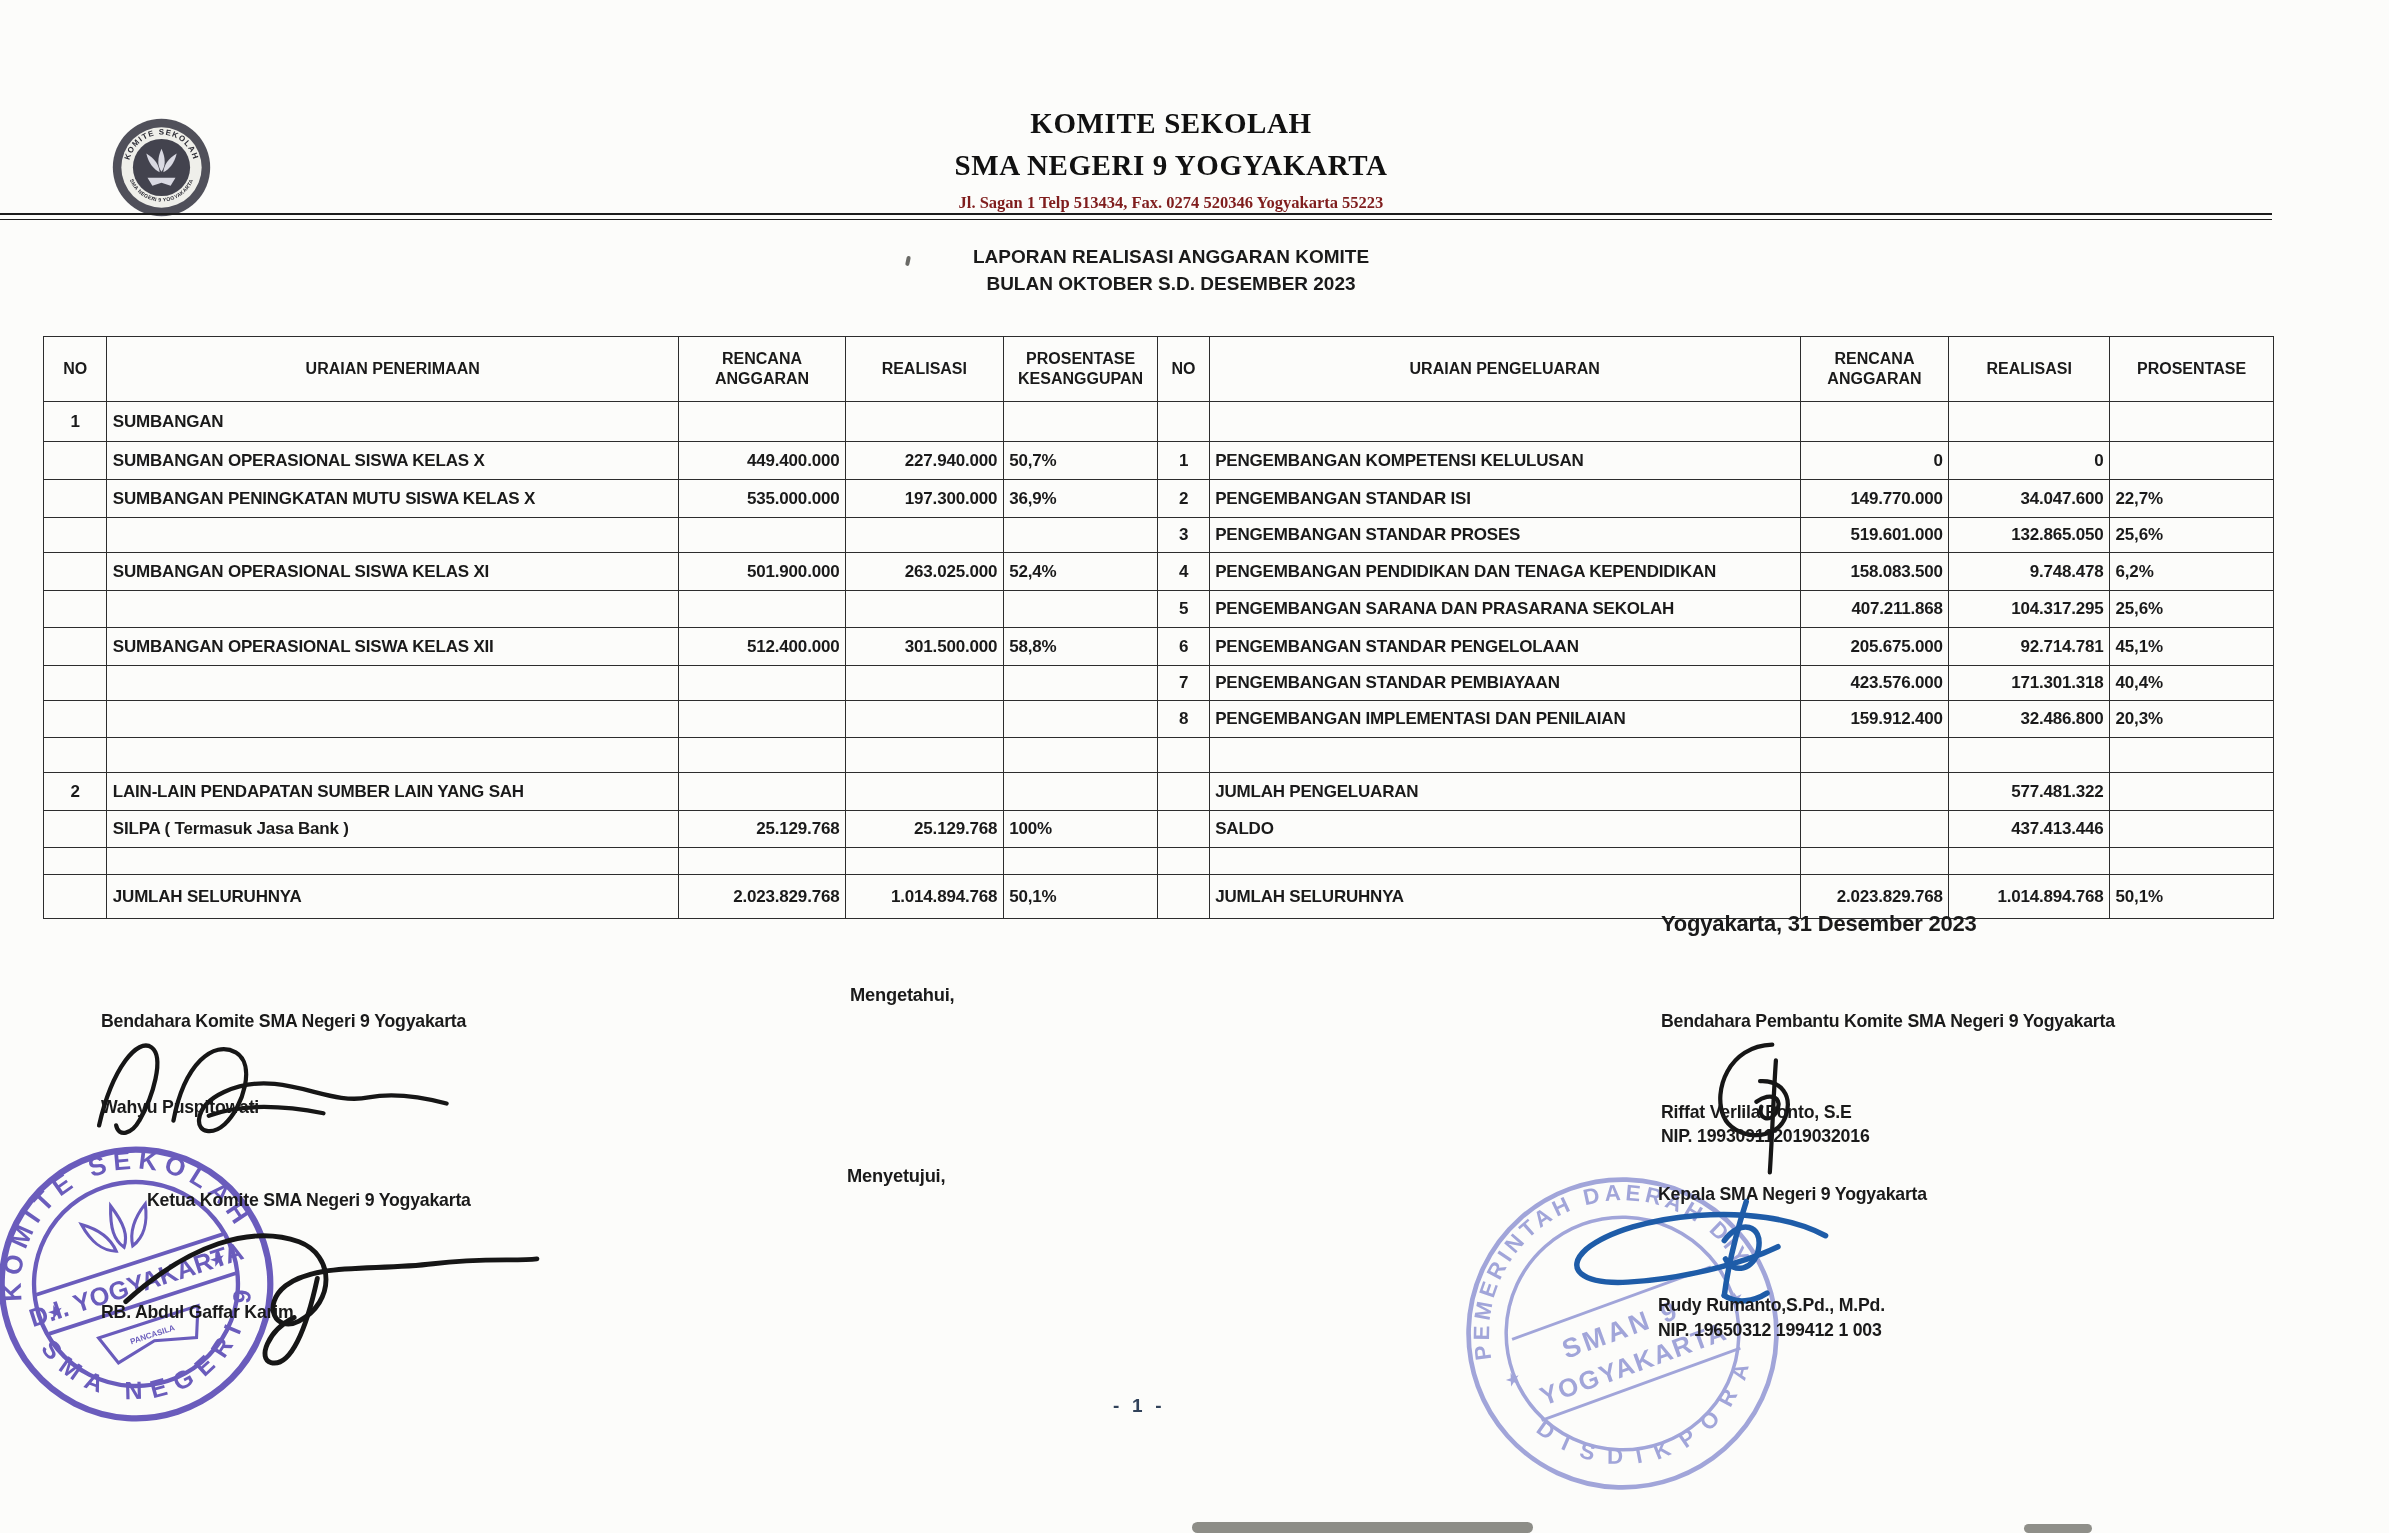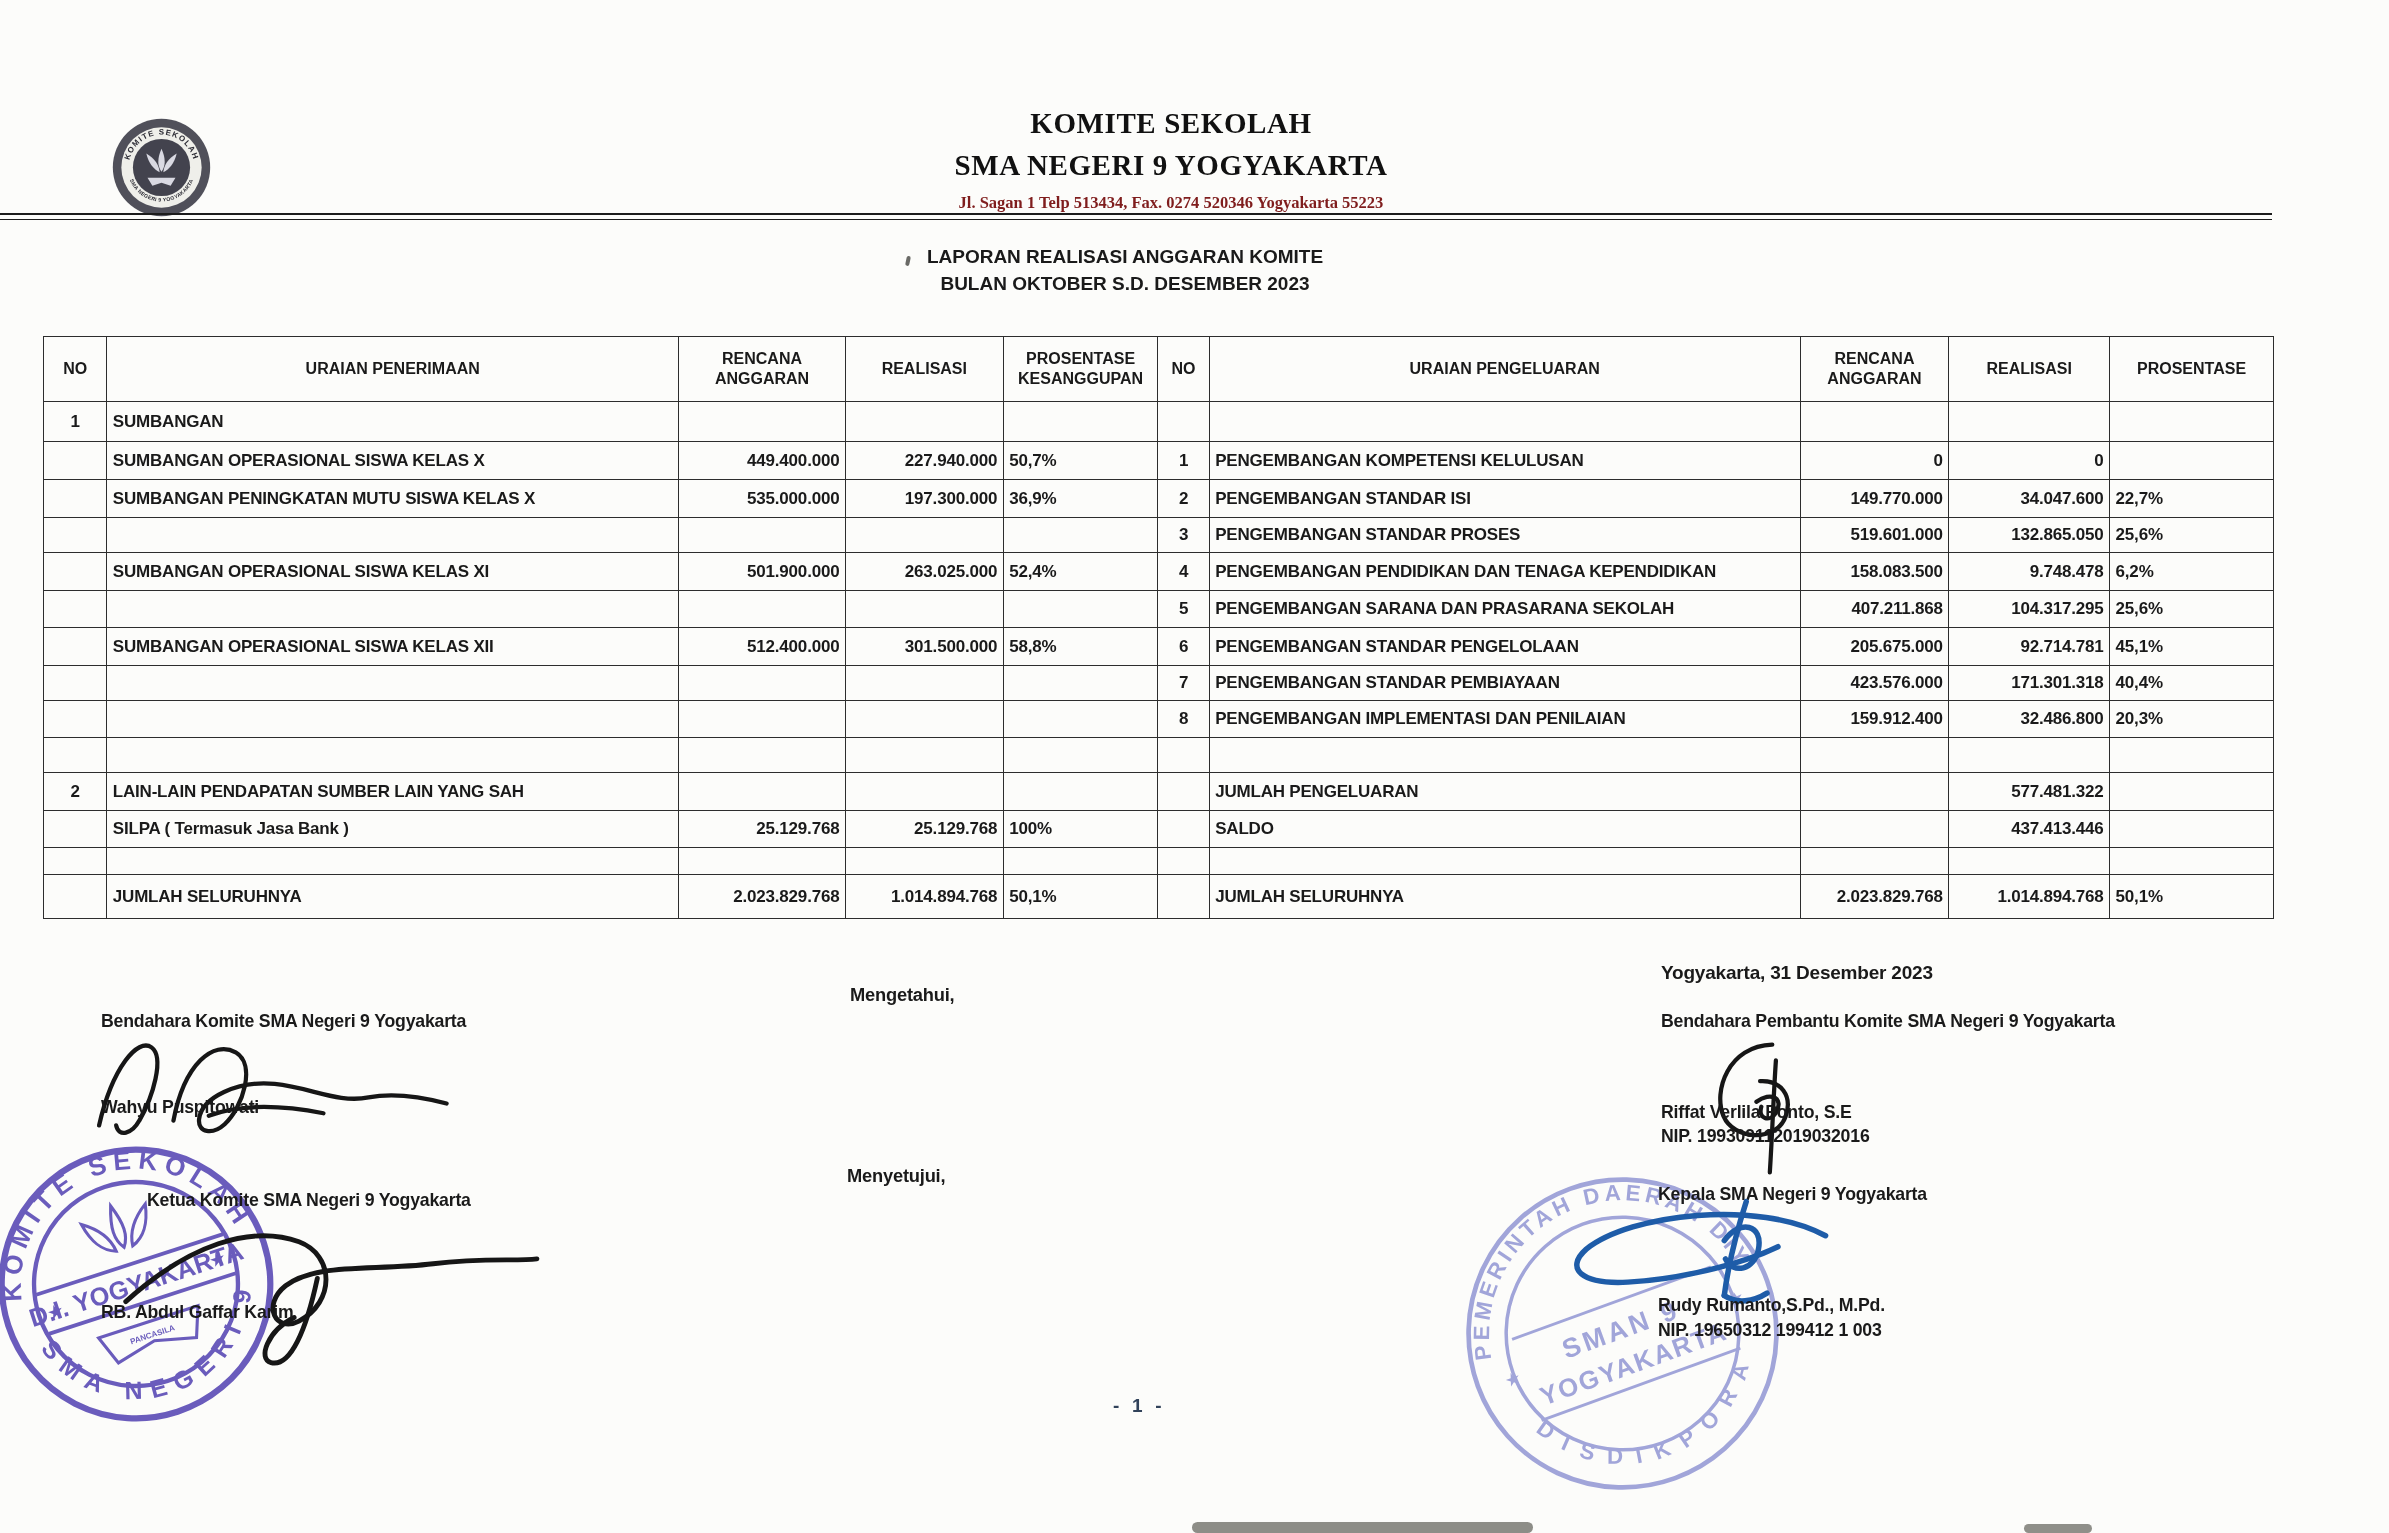--- a/index.html
+++ b/index.html
@@ -9,21 +9,21 @@
   }
   
   .org-header{position:absolute;top:107px;left:866px;width:610px;text-align:center;
     font-family:"Liberation Serif",serif;font-weight:bold;color:#111;}
   .org-name{font-size:29px;letter-spacing:0.6px;}
   .school-name{font-size:29px;margin-top:9.1px;letter-spacing:0.6px;}
   .address{position:absolute;top:193px;left:866px;width:610px;text-align:center;
     font-family:"Liberation Serif",serif;font-weight:bold;font-size:16.5px;color:#7f1d1d;}
   .head-rule{position:absolute;top:213px;left:0;width:2272px;height:3.7px;
     border-top:2.4px solid #1c1c1c;border-bottom:1.8px solid #1c1c1c;}
-  .doc-title{position:absolute;top:243px;left:820px;width:610px;text-align:center;
+  .doc-title{position:absolute;top:243px;left:866px;width:610px;text-align:center;
     font-weight:bold;font-size:19px;line-height:27.4px;letter-spacing:0;}
   
   .logo{position:absolute;top:117px;left:111px;width:101px;height:101px;}
   
   .budget-table{position:absolute;top:336px;left:43px;width:2231px;border-collapse:collapse;table-layout:fixed;}
   .budget-table th,.budget-table td{
     border-left:1.2px solid #2d2d2d;border-right:1.2px solid #2d2d2d;
     border-top:1.8px solid #2d2d2d;border-bottom:1.8px solid #2d2d2d;
     font-weight:bold;overflow:hidden;white-space:nowrap;}
   .budget-table th{font-size:16px;line-height:20px;text-align:center;vertical-align:middle;
@@ -350,21 +350,21 @@
     <g stroke="#161616" stroke-width="8" fill="none" stroke-linecap="round">
       <path d="M16,150 C120,56 222,24 300,52 C358,74 360,150 300,182 C262,202 238,156 278,124 C328,86 420,100 520,88 C600,78 656,84 690,80"></path>
       <path d="M330,112 C312,196 286,258 254,250 C232,244 248,198 292,176"></path>
     </g>
   </svg>
   <div class="sig-label" style="top:1302px;left:101px;">RB. Abdul Gaffar Karim</div>
 
   <div class="sig-label" style="top:984px;left:850px;font-size:18.3px;">Mengetahui,</div>
   <div class="sig-label" style="top:1165px;left:847px;font-size:18.3px;">Menyetujui,</div>
 
-  <div class="sig-label" style="top:962px;left:1661px;font-size:19px;">Yogyakarta, 31 Desember 2023</div>
+  <div class="sig-label" style="top:911px;left:1661px;font-size:22px;">Yogyakarta, 31 Desember 2023</div>
   <div class="sig-label" style="top:1011px;left:1661px;">Bendahara Pembantu Komite SMA Negeri 9 Yogyakarta</div>
   <svg class="sig-svg" style="left:1704px;top:1024px;width:128px;height:152px;" viewBox="0 0 210 250">
     <g stroke="#161616" stroke-width="7" fill="none" stroke-linecap="round">
       <path d="M112,34 C40,36 14,110 32,152 C48,190 118,196 134,152 C146,118 126,92 92,94"></path>
       <path d="M118,60 C114,118 112,182 108,244"></path>
       <path d="M86,128 C110,110 132,122 118,146 C108,162 88,156 94,136"></path>
     </g>
   </svg>
   <div class="sig-label" style="top:1102px;left:1661px;">Riffat Verlila Ponto, S.E</div>
   <div class="sig-label" style="top:1126px;left:1661px;">NIP. 199309112019032016</div>

